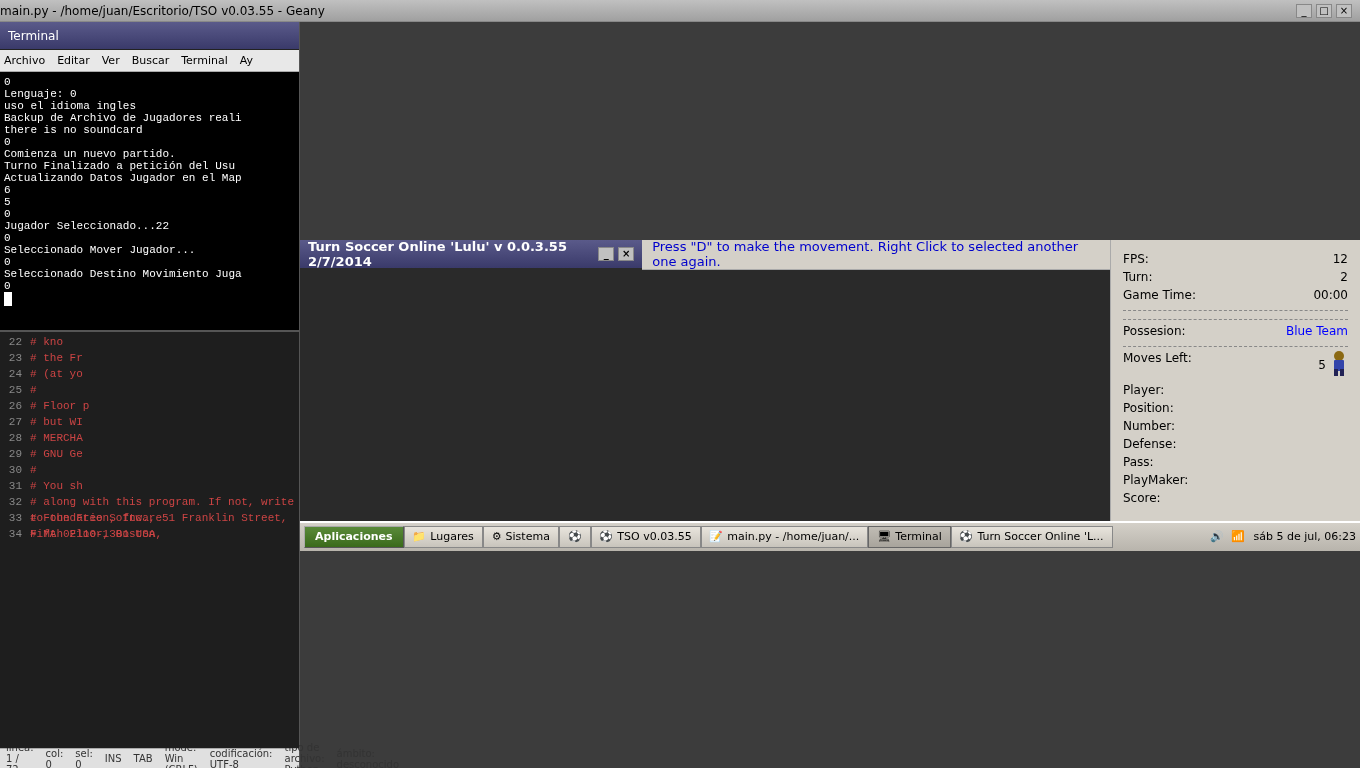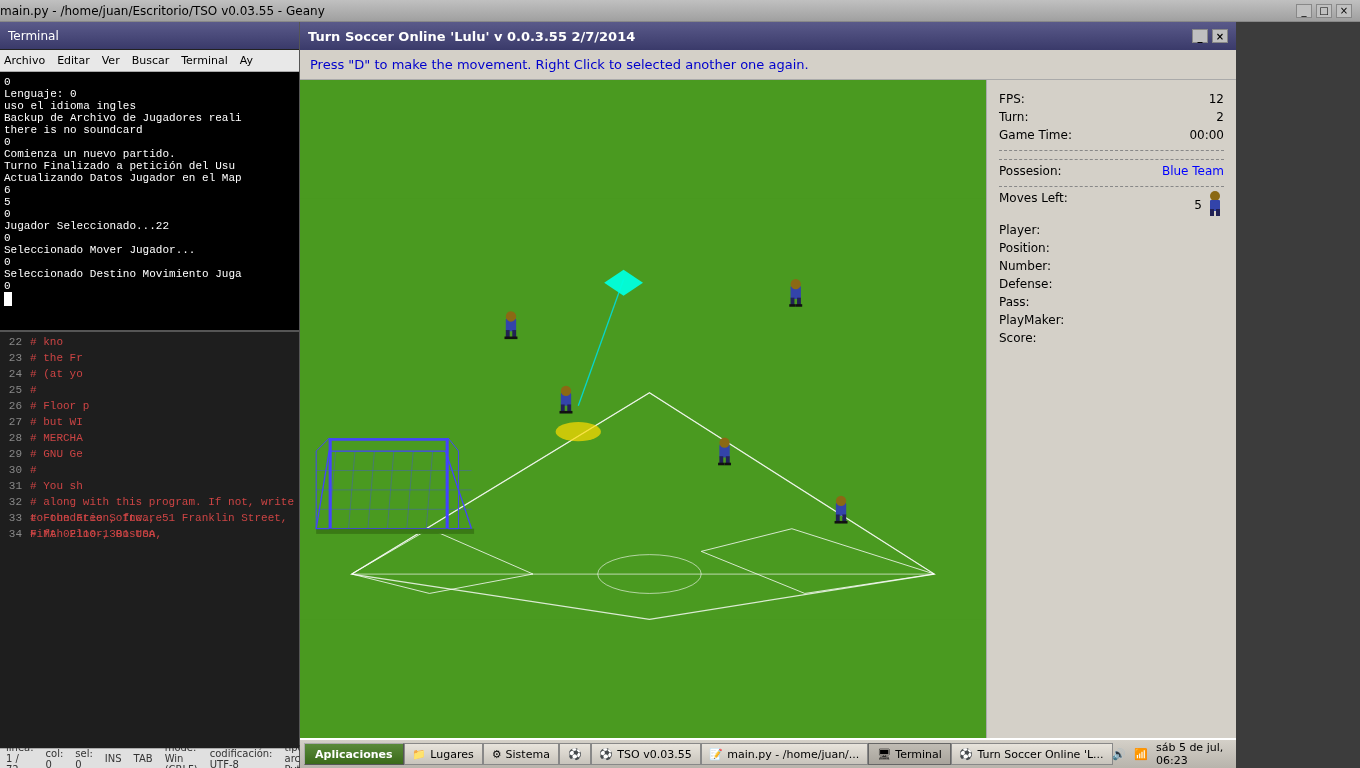--- a/index.html
+++ b/index.html
@@ -15,21 +15,21 @@
     #title-bar-controls {
       position: absolute; right: 8px; display: flex; gap: 4px;
     }
     .title-btn {
       width: 16px; height: 14px; background: #c0c0c0; border: 1px solid #888;
       font-size: 10px; display: flex; align-items: center; justify-content: center; cursor: pointer;
     }
 
     
     #main-layout {
-      display: flex; width: 1236px; height: 746px;
+      display: flex; width: 1360px; height: 746px; align-items: center;
     }
 
     
     #geany-panel {
       width: 300px; height: 746px; background: #1e1e1e; display: flex; flex-direction: column;
       border-right: 1px solid #555;
     }
 
     
     #geany-title {
@@ -75,21 +75,21 @@
       font-size: 10px; color: #333; gap: 12px; border-top: 1px solid #aaa;
     }
 
     
     #right-area {
       flex: 1; display: flex; flex-direction: column;
     }
 
     
     #game-window {
-      flex: 1; background: #2a2a2a; display: flex; flex-direction: column; position: relative;
+      flex: 1; background: #2a2a2a; display: flex; position: relative;
     }
 
     
     #game-title-bar {
       height: 28px; background: linear-gradient(to bottom, #5a5a8a, #3a3a6a);
       display: flex; align-items: center; justify-content: space-between; padding: 0 8px;
       color: #fff; font-size: 13px; font-weight: bold;
     }
     #game-title-controls { display: flex; gap: 4px; }
     .game-btn {

